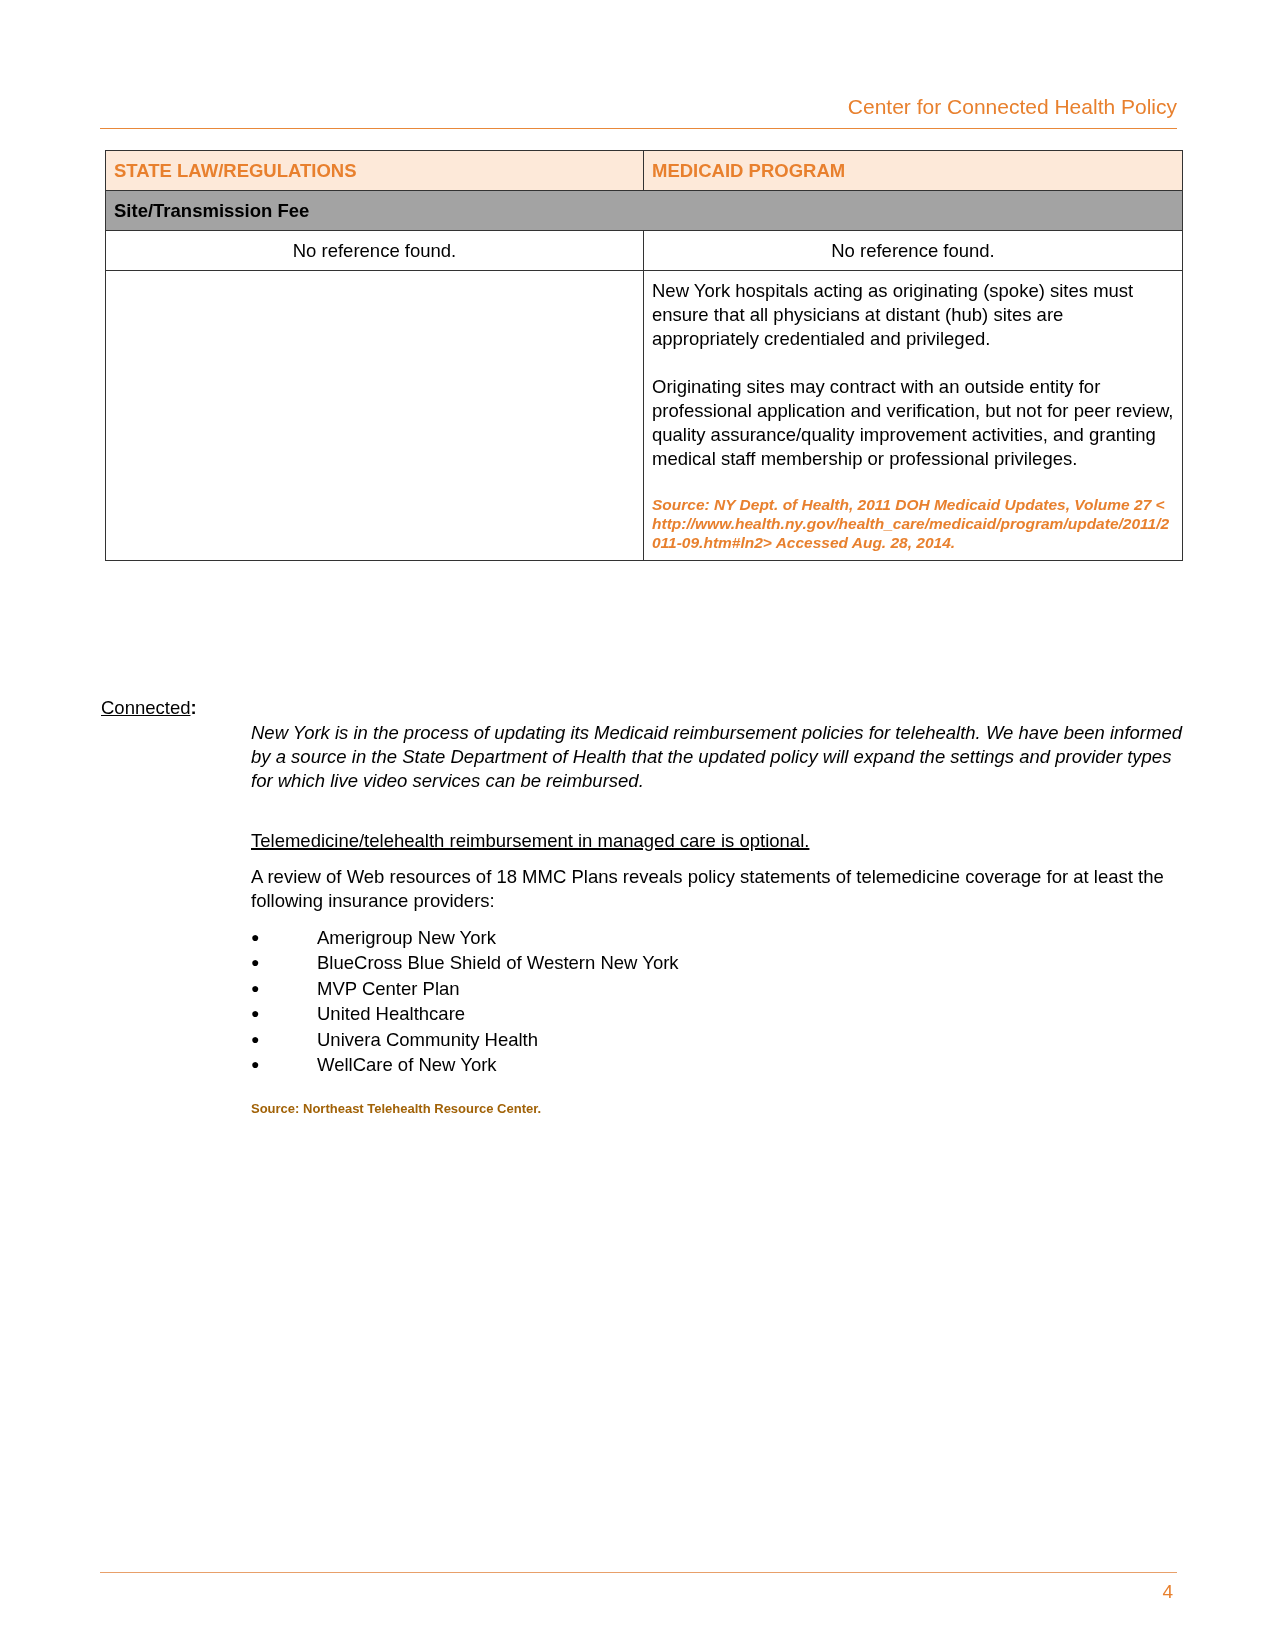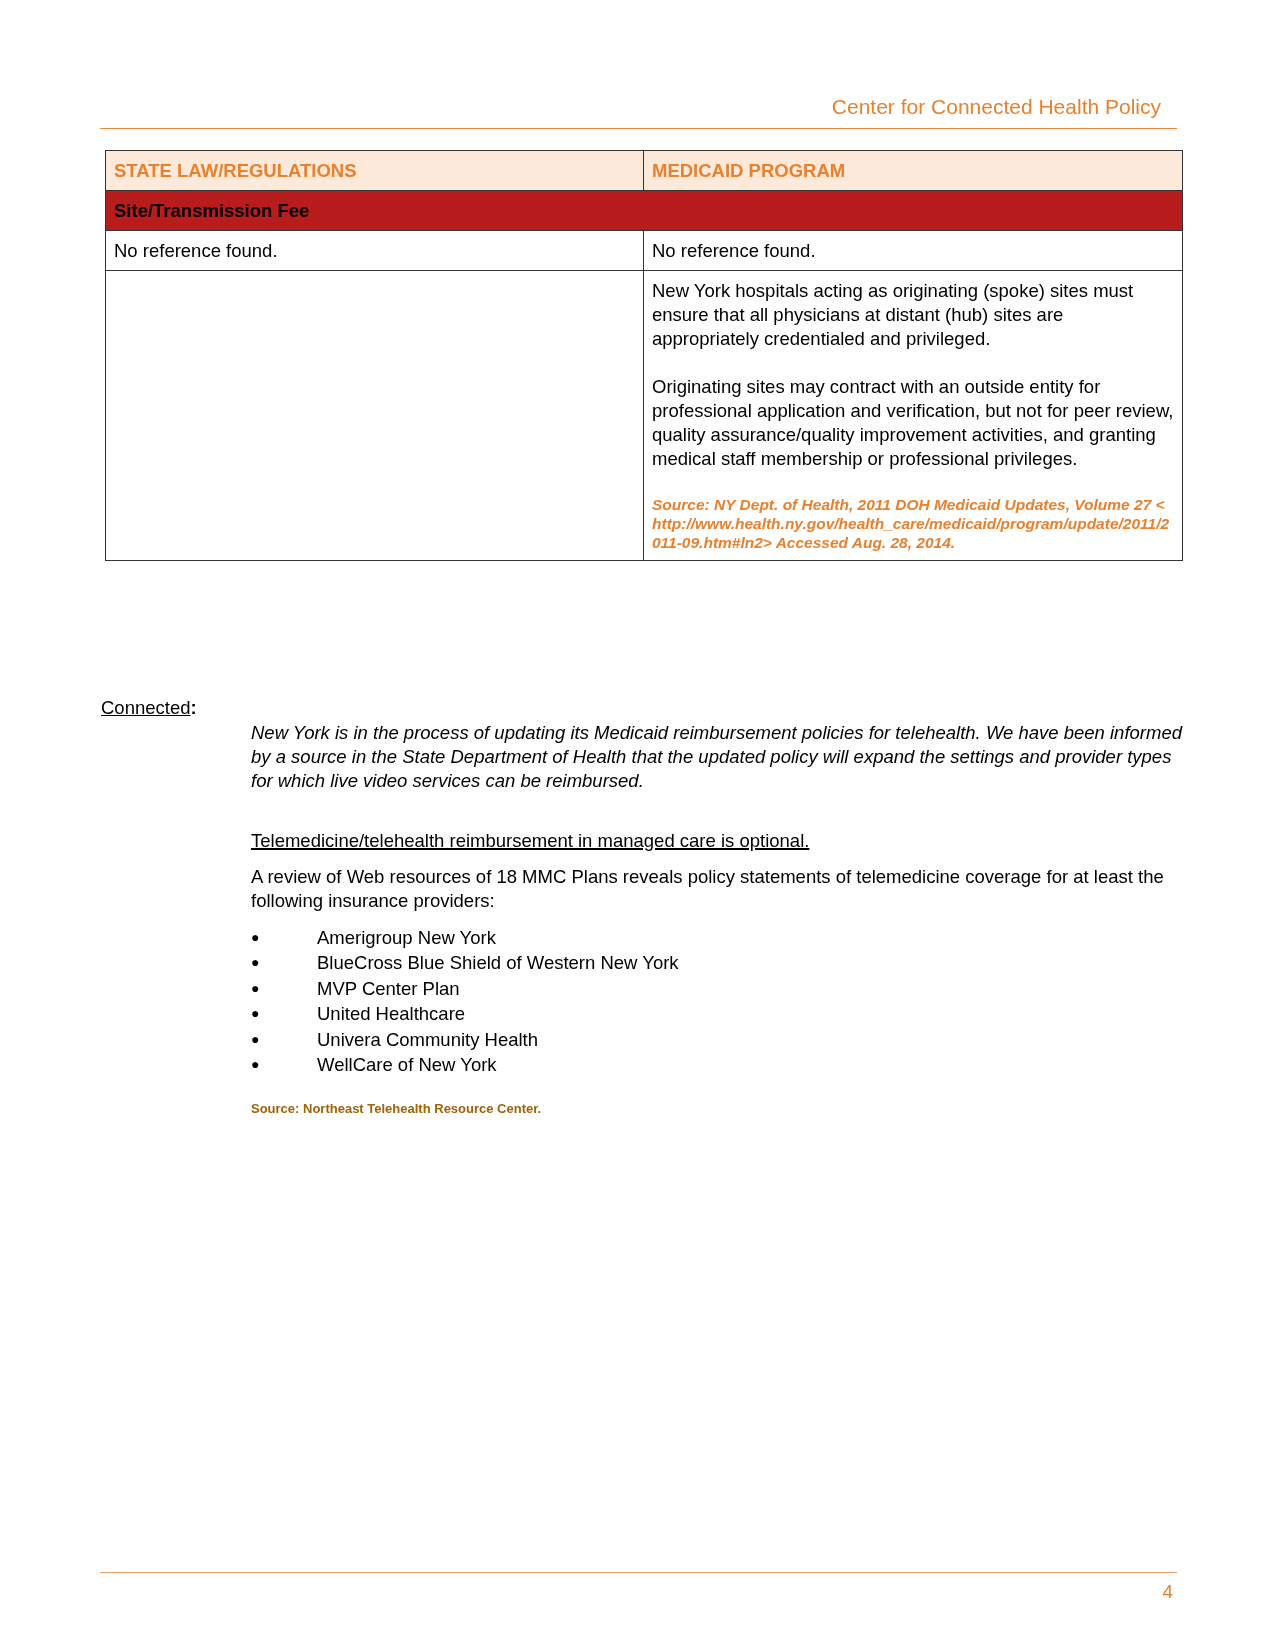--- a/index.html
+++ b/index.html
@@ -1,27 +1,27 @@
 <!DOCTYPE html>
 <html><head>
   <meta charset="utf-8">
   <style>
     * { box-sizing: border-box; margin: 0; padding: 0; }
     html, body { width: 1275px; height: 1650px; background: #ffffff; }
     body { position: relative; font-family: "Liberation Sans", sans-serif; color: #000000; overflow: hidden; }
 
     .page-header { position: absolute; left: 100px; top: 94px; width: 1077px; height: 35px; border-bottom: 1.5px solid #e8883a; }
-    .page-header .org { position: absolute; right: 16px; top: 0; font-size: 21px; color: #e8802e; line-height: 26px; }
+    .page-header .org { position: absolute; right: 0; top: 0; font-size: 21px; color: #e8802e; line-height: 26px; }
 
     .policy-table { position: absolute; left: 105px; top: 150px; width: 1078px; border-collapse: collapse; }
     .policy-table td { border: 1.3px solid #333333; vertical-align: middle; font-size: 18.5px; line-height: 24px; padding: 0 8px; margin-top: 28px; }
     .policy-table .col-left { width: 538px; }
     .row-head td { background: #fde9d9; color: #e8802e; font-weight: bold; height: 40px; }
-    .row-section td { background: #b91c1c; font-weight: bold; height: 40px; }
-    .row-plain td { background: #ffffff; height: 40px; }
+    .row-section td { background: #a3a3a3; font-weight: bold; height: 40px; }
+    .row-plain td { background: #ffffff; height: 40px; text-align: center; }
     .row-misc td { background: #ffffff; vertical-align: top; padding-top: 8px; padding-bottom: 8px; }
     .misc-para { font-size: 18.5px; line-height: 24px; margin-bottom: 24px; }
     .misc-source { color: #e8802e; font-weight: bold; font-style: italic; font-size: 15.5px; line-height: 19px; word-break: break-all; }
 
     .comments-label { position: absolute; left: 101px; top: 696px; font-size: 18.5px; line-height: 24px; }
     .comments-label .u { text-decoration: underline; }
     .comments-label .colon { font-weight: bold; }
 
     .comments-body { position: absolute; left: 251px; top: 721px; width: 935px; font-size: 18.5px; line-height: 24px; }
     .comments-body .para1 { margin-bottom: 36px; font-style: italic; }

